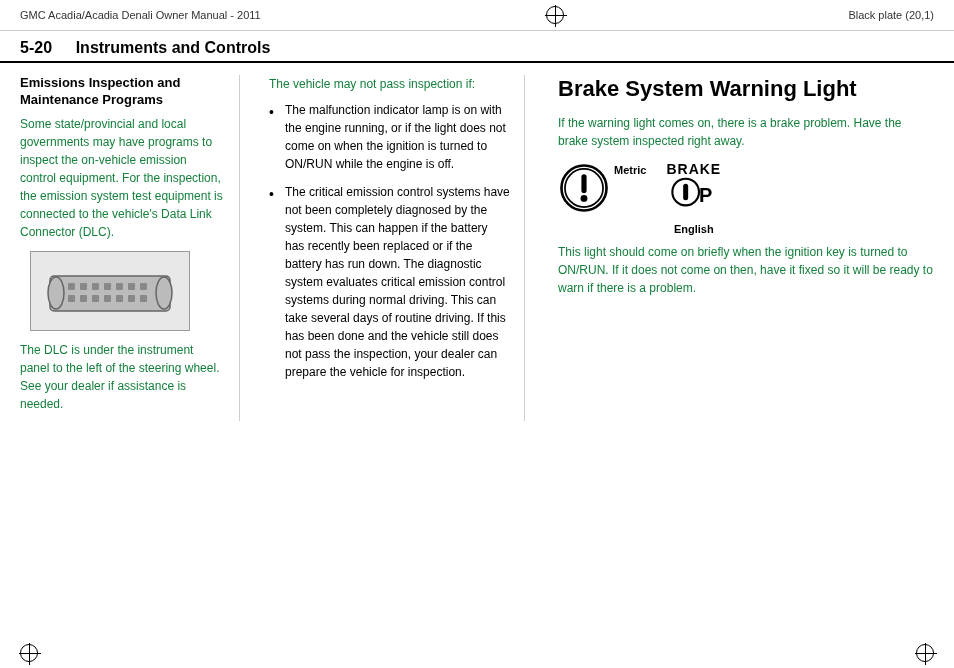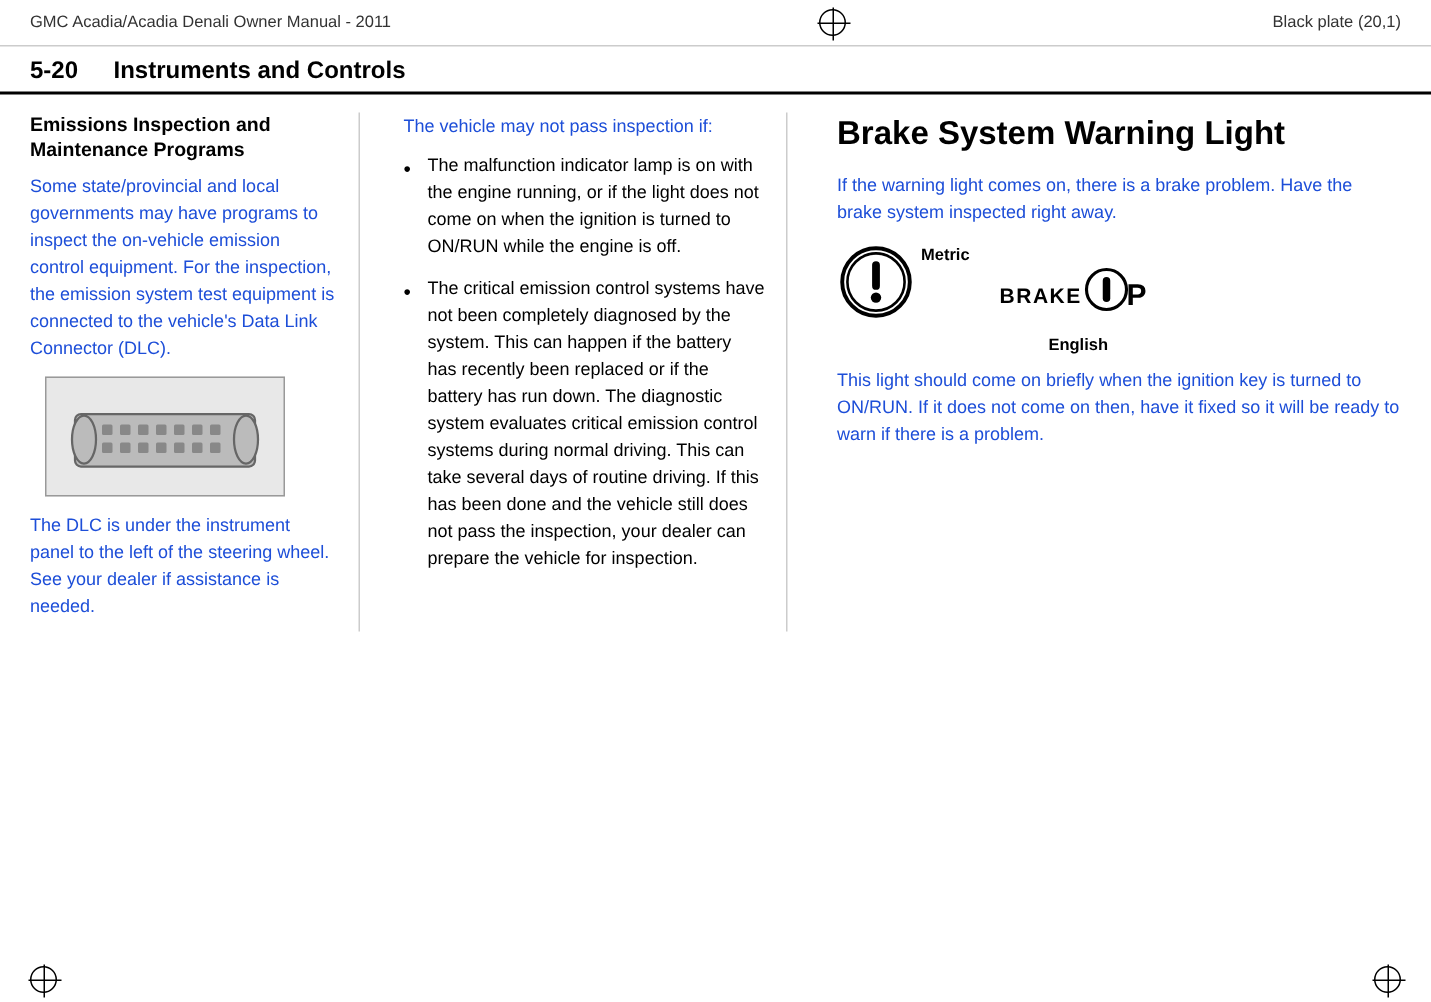--- a/index.html
+++ b/index.html
@@ -100,21 +100,21 @@
     .col-heading {
       font-size: 13px;
       font-weight: bold;
       margin-bottom: 6px;
       line-height: 1.3;
     }
 
     .col-body {
       font-size: 12px;
       line-height: 1.5;
-      color: #1d4ed8;
+      color: #15803d;
     }
 
     .col-body p {
       margin-bottom: 8px;
     }
 
     
     .bullet-list {
       padding-left: 0;
       list-style: none;
@@ -181,24 +181,23 @@
       gap: 4px;
     }
 
     .brake-circle-icon {
       width: 52px;
       height: 52px;
     }
 
     .brake-text-icon {
       display: flex;
-      flex-direction: row;
+      flex-direction: column;
       align-items: center;
       line-height: 1.1;
-      margin-top: 16px;
     }
 
     .brake-text-icon .brake-word {
       font-size: 14px;
       font-weight: bold;
       letter-spacing: 1px;
     }
 
     .brake-symbol {
       width: 50px;

